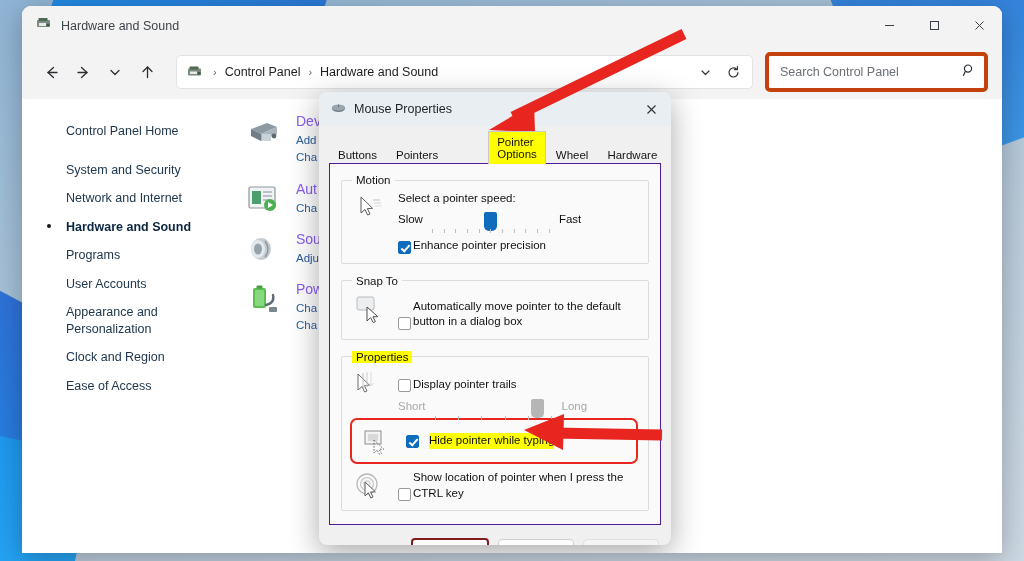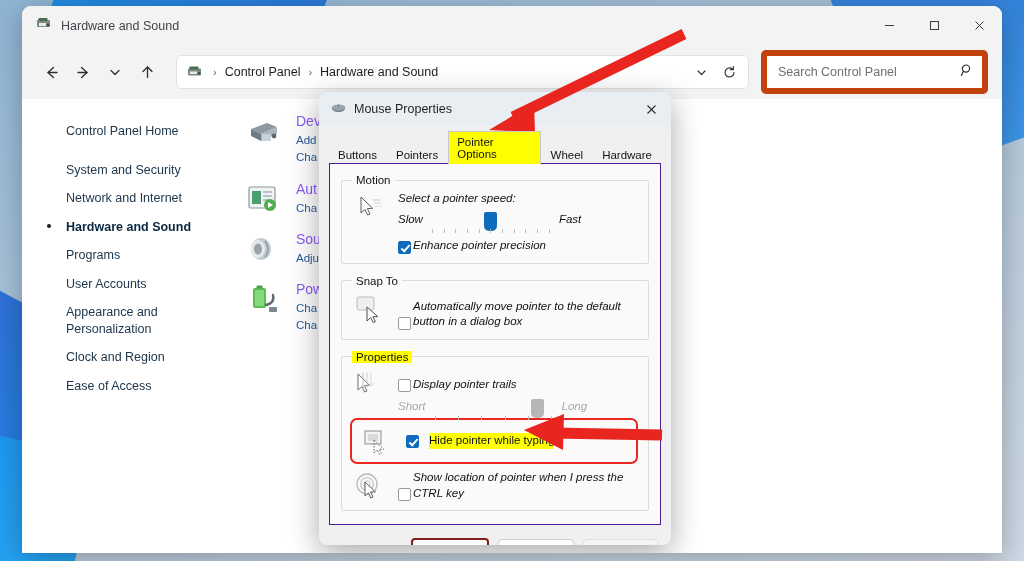--- a/index.html
+++ b/index.html
@@ -111,21 +111,21 @@
   .addr-right { margin-left: auto; display: flex; align-items: center; gap: 2px; }
   .addr-btn {
     width: 26px; height: 26px; border-radius: 4px;
     display: flex; align-items: center; justify-content: center;
     color: #31363b;
   }
   #searchbox {
     width: 196px; height: 32px;
     margin-left: 10px;
     background: #ffffff;
-    border: 6px solid #c2410c;
+    border: 4px solid #c2410c;
     border-radius: 5px;
     display: flex; align-items: center;
     padding: 0 8px 0 11px;
   }
   #search-placeholder {
     font-size: 12.5px; color: #6b7075; flex: 1;
   }
 
   
   #cp-body { display: flex; height: 454px; background: #fff; }
@@ -210,20 +210,21 @@
     border: 1px solid transparent;
     border-bottom: none;
     background: transparent;
     position: relative; top: 1px;
   }
   .md-tab.highlight {
     background: #ffff00;
     border: 1px solid #c8c8c8;
     border-bottom: 1px solid #fafafa;
     z-index: 2;
+    margin-left: 40px;
   }
 
   #md-page {
     margin: 0 10px;
     background: #fafafa;
     border: 1px solid #4c1d95;
     height: 362px;
     box-sizing: border-box;
     padding: 10px 11px;
     position: relative;
@@ -235,21 +236,21 @@
     border-radius: 2px;
     margin: 0 0 11px 0;
     padding: 6px 10px 9px 10px;
     position: relative;
   }
   fieldset.group legend {
     font-size: 11.5px; padding: 0 4px; color: #111;
   }
   fieldset.group legend.hl { background: #ffff00; }
 
-  .row { display: flex; align-items: flex-start; gap: 10px; font-style: italic; }
+  .row { display: flex; align-items: flex-start; gap: 10px; }
   .ptr-icon { width: 36px; flex: 0 0 36px; display: flex; justify-content: center; padding-top: 2px; }
 
   .field-label { font-size: 11.5px; margin-bottom: 9px; }
 
   .slider-row { display: flex; align-items: center; gap: 9px; }
   .slider-cap { font-size: 11.5px; }
   .slider-cap.dim { color: #a8a8a8; }
   .slider-wrap { position: relative; width: 118px; }
   .slider-track {
     height: 4px; background: #d3d3d3; border-radius: 2px;

